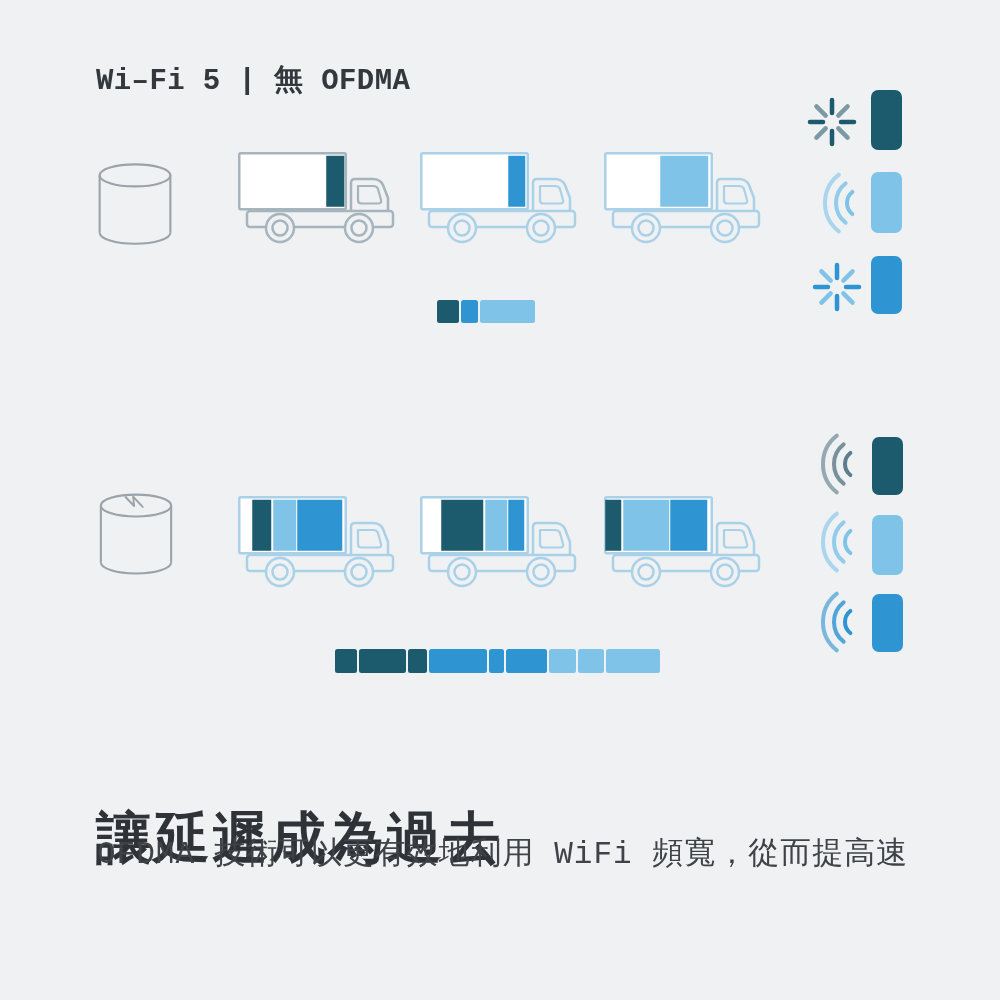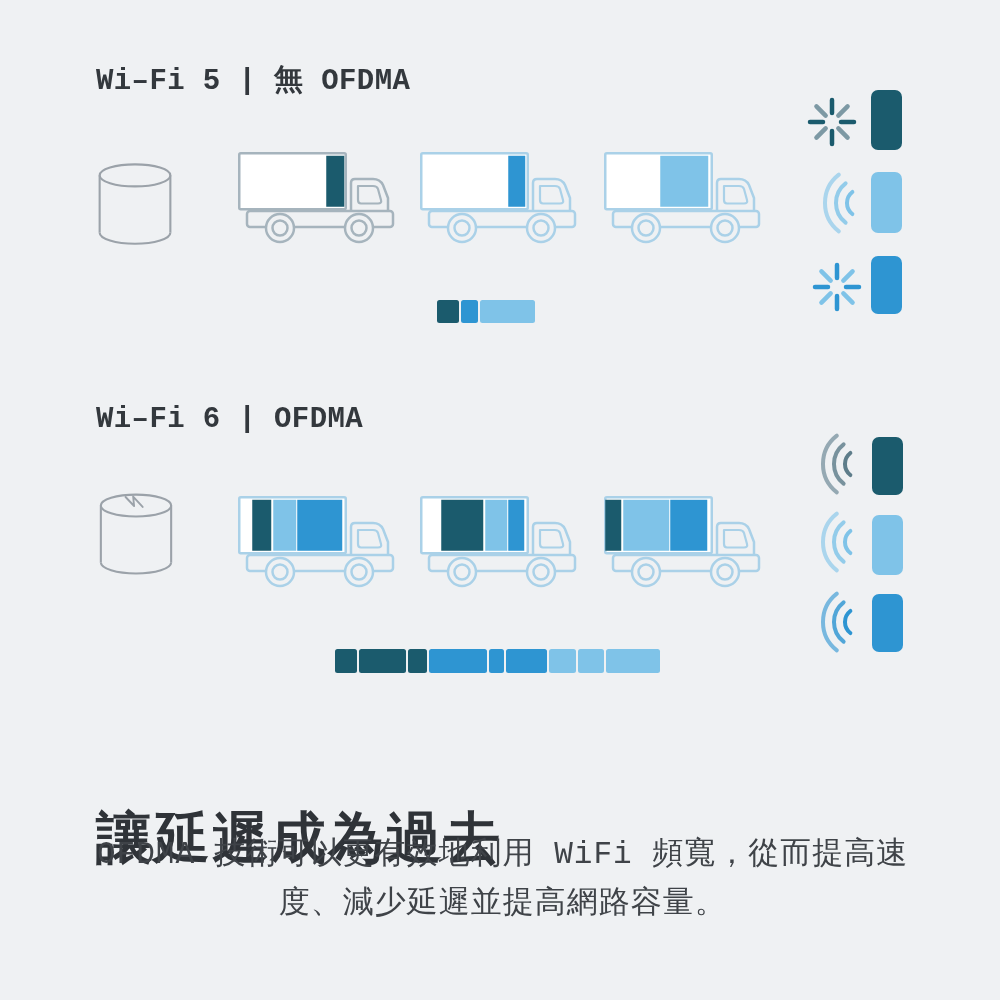--- a/index.html
+++ b/index.html
@@ -128,21 +128,20 @@
         <line x1="32.36396103067892" y1="19.63603896932107" x2="41.55634918610404" y2="10.443650813895951" stroke="#7fc3e8" stroke-width="4.5" stroke-linecap="round"></line>
       </svg>
     </div>
   <div class="phone p13" style="background: rgb(46, 149, 210);"></div>
   <div class="bar b1">
       <div class="seg" style="width: 22px; background: rgb(27, 91, 109);"></div>
       <div class="seg" style="width: 17px; background: rgb(46, 149, 210);"></div>
       <div class="seg" style="width: 55px; background: rgb(127, 195, 232);"></div>
     </div>
 
-  <div class="row-title t2">Wi–Fi 6 | OFDMA</div>
   <div class="cyl c2">
       <svg viewBox="0 0 80 90">
         <path d="M3,14 V74" stroke="#9ba2a9" stroke-width="2.2" fill="none"></path>
         <path d="M77,14 V74" stroke="#9ba2a9" stroke-width="2.2" fill="none"></path>
         <ellipse cx="40" cy="14" rx="37" ry="11.5" fill="none" stroke="#9ba2a9" stroke-width="2.2"></ellipse>
         <path d="M3,74 A37,11.5 0 0 0 77,74" fill="none" stroke="#9ba2a9" stroke-width="2.2"></path>
         <path d="M29,5 L38,14.5 L37,4.5 L47,15.5" fill="none" stroke="#9ba2a9" stroke-width="2" stroke-linejoin="round" stroke-linecap="round"></path>
       </svg>
     </div>
   <div class="truck r2 ta">
@@ -222,16 +221,15 @@
       <div class="seg" style="width: 15px; background: rgb(46, 149, 210);"></div>
       <div class="seg" style="width: 41px; background: rgb(46, 149, 210);"></div>
       <div class="seg" style="width: 27px; background: rgb(127, 195, 232);"></div>
       <div class="seg" style="width: 26px; background: rgb(127, 195, 232);"></div>
       <div class="seg" style="width: 54px; background: rgb(127, 195, 232);"></div>
     </div>
 
   <h2 class="heading">讓延遲成為過去</h2>
   <div class="bodytext">
     <div>OFDMA 技術可以更有效地利用 WiFi 頻寬，從而提高速</div>
-    <div>度、減少延遲並提高網路容量。</div>
   </div>
 
 </div>
 
 </body></html>

